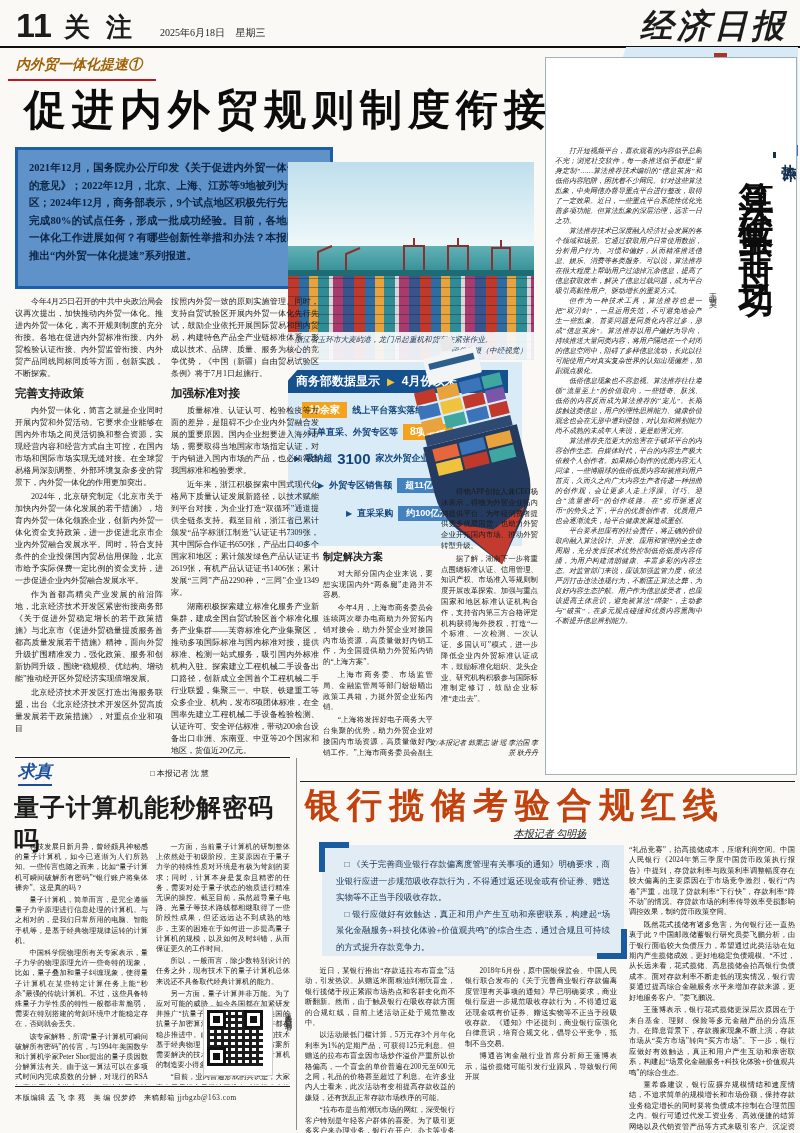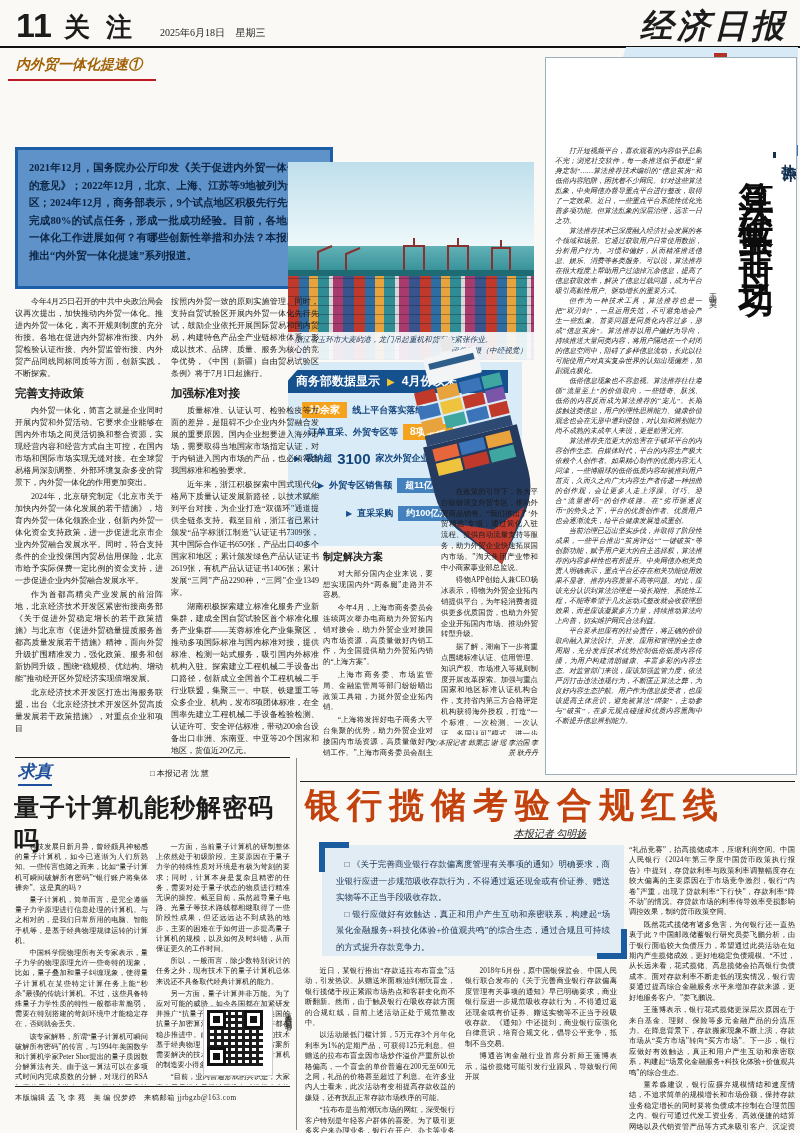--- a/index.html
+++ b/index.html
@@ -109,20 +109,21 @@
   <div class="abs section">关注</div>
   <div class="abs dateline">
     <span>2025年6月18日</span>
     <span style="margin-left:8px;">星期三</span>
   </div>
   <div class="abs masthead">经济日报</div>
   <div class="abs header-rule"></div>
 
   <div class="abs kicker">内外贸一体化提速①</div>
   <div class="abs kicker-rule"></div>
+  <div class="abs headline sans">促进内外贸规则制度衔接</div>
 
   <svg class="abs" style="left:588px;top:47px;" width="210" height="122" viewBox="0 0 210 122">
     <polygon points="38,0 210,0 210,122 0,122" fill="#d7eaf5"></polygon>
     <rect x="8" y="94" width="28" height="13" rx="2" fill="#e8b93c"></rect>
     <rect x="12" y="84" width="13" height="11" fill="#d9a832"></rect>
     <path d="M32,96 L50,70 L55,74 L38,99 Z" fill="#d9a832"></path>
     <circle cx="14" cy="109" r="4" fill="#555"></circle>
       <circle cx="28" cy="109" r="4" fill="#555"></circle>
     <rect x="58" y="12" width="122" height="7" fill="#d8432f"></rect>
     <path d="M60,19 l10,-8 l10,8 l10,-8 l10,8 l10,-8 l10,8 l10,-8 l10,8 l10,-8 l10,8" stroke="#b03225" fill="none" stroke-width="1.4"></path>
@@ -246,35 +247,33 @@
 
   </div>
   <div class="col c3">
     <h3 class="sub" style="font-size:10px;margin-top:2px;">制定解决方案</h3>
     <p>对大部分国内企业来说，要想实现国内外“两条腿”走路并不容易。</p>
     <p>今年4月，上海市商务委员会连续两次举办电商助力外贸拓内销对接会，助力外贸企业对接国内市场资源，高质量做好内销工作，为全国提供助力外贸拓内销的“上海方案”。</p>
     <p>上海市商务委、市场监管局、金融监管局等部门纷纷晒出政策工具箱，力挺外贸企业拓内销。</p>
     <p>“上海将发挥好电子商务大平台集聚的优势，助力外贸企业对接国内市场资源，高质量做好内销工作。”上海市商务委员会副主任表示，为降低外贸企业拓内销成本，上海将依托相关平台为拓内销企业提供政策咨询、制定修订、产品检验检测和认证综合服务，同时支持CCC认证机构精简优化拓内销强制性产品认证程序。此外，还将加大对外贸企业拓内销的支持力度，鼓励创新金融支持内外贸一体化方式，支持已投保出口信用保险的上海外贸企业投保国内贸易信用保险等。</p>
   </div>
   <div class="col c4">
-    <p>在政策的引导下，各大平台纷纷设立外贸专区，推动外贸商品销售。“我们推出了‘外贸精选’专项，通过简化入驻流程、提供自动流量支持等服务，助力外贸企业快速拓展国内市场。”淘天集团产业带和中小商家事业部总监说。</p>
     <p>得物APP创始人兼CEO杨冰表示，得物为外贸企业拓内销提供平台，为年轻消费者提供更多优质国货，也助力外贸企业开拓国内市场、推动外贸转型升级。</p>
     <p>据了解，湖南下一步将重点围绕标准认证、信用管理、知识产权、市场准入等规则制度开展改革探索。加强与重点国家和地区标准认证机构合作，支持省内第三方合格评定机构获得海外授权，打造“一个标准、一次检测、一次认证、多国认可”模式，进一步降低企业内外贸标准认证成本，鼓励标准化组织、龙头企业、研究机构积极参与国际标准制定修订，鼓励企业标准“走出去”。</p>
 
   </div>
   <div class="abs main-byline">文/本报记者 韩秉志 谢 瑶 李治国 李 景 耿丹丹</div>
 
   <div class="abs hotbox">
     <div class="hot-text">
       <p>打开短视频平台，喜欢观看的内容似乎总刷不完；浏览社交软件，每一条推送似乎都是“量身定制”……算法推荐技术编织的“信息茧房”和低俗内容陷阱，困扰着不少网民。针对这些算法乱象，中央网信办督导重点平台进行整改，取得了一定效果。近日，一些重点平台系统性优化完善多项功能。但算法乱象的深层治理，远非一日之功。</p>
       <p>算法推荐技术已深度融入经济社会发展的各个领域和场景。它通过获取用户日常使用数据，分析用户行为、习惯和偏好，从而精准推送信息、娱乐、消费等各类服务。可以说，算法推荐在很大程度上帮助用户过滤掉冗余信息，提高了信息获取效率，解决了信息过载问题，成为平台吸引高黏性用户、驱动增长的重要方式。</p>
       <p>但作为一种技术工具，算法推荐也是一把“双刃剑”，一旦运用失范，不可避免地会产生一些乱象。首要问题是同质化内容过多，形成“信息茧房”。算法推荐以用户偏好为导向，持续推送大量同类内容，将用户隔绝在一个封闭的信息空间中，阻碍了多样信息流动，长此以往可能使用户对真实复杂世界的认知出现偏差，加剧观点极化。</p>
       <p>低俗信息现象也不容忽视。算法推荐往往遵循“流量至上”的价值取向，一些猎奇、肤浅、低俗的内容反而成为算法推荐的“宠儿”。长期接触这类信息，用户的理性思辨能力、健康价值观念也会在无形中遭到侵蚀，对认知和辨别能力尚不成熟的未成年人来说，更是贻害无穷。</p>
       <p>算法推荐失范更大的危害在于破坏平台的内容创作生态。自媒体时代，平台的内容生产极大依赖个人创作者。如果精心制作的优质内容无人问津，一些博眼球的低俗低质内容却被推到用户首页，久而久之向广大内容生产者传递一种扭曲的创作观，会让更多人走上浮躁、讨巧、迎合“流量密码”的创作歧路。在“劣币驱逐良币”的势头之下，平台的优质创作者、优质用户也会逐渐流失，给平台健康发展造成重创。</p>
-      <p>当前治理已迈出坚实步伐，并取得了阶段性成果，一些平台推出“茧房评估”“一键破茧”等创新功能，赋予用户更大的自主选择权，算法推荐的内容多样性也有所提升。中央网信办相关负责人明确表示，重点平台还存在相关功能使用效果不显著、推荐内容质量不高等问题。对此，应该充分认识到算法治理是一项长期性、系统性工程，不能寄希望于几次运动式整改就会收获理想效果，而是应该凝聚多方力量，持续推动算法向上向善，切实维护网民合法利益。</p>
       <p>平台要承担应有的社会责任，将正确的价值取向融入算法设计、开发、应用和管理的全生命周期，充分发挥技术优势控制低俗低质内容传播，为用户构建清朗健康、丰富多彩的内容生态。对监管部门来说，应该加强监管力度，依法严厉打击违法违规行为，不断匡正算法之弊，为良好内容生态护航。用户作为信息接受者，也应该提高主体意识，避免被算法“绑架”，主动参与“破茧”，在多元观点碰撞和优质内容熏陶中不断提升信息辨别能力。</p>
     </div>
     <div class="hot-author">王明昊</div>
     <div class="hot-title">算法『破茧』非一日之功</div>
     <div class="hot-label sans">热评</div>
   </div>
 
   <div class="abs rule-left"></div>
   <div class="abs rule-bank"></div>
   <div class="abs vdiv"></div>

